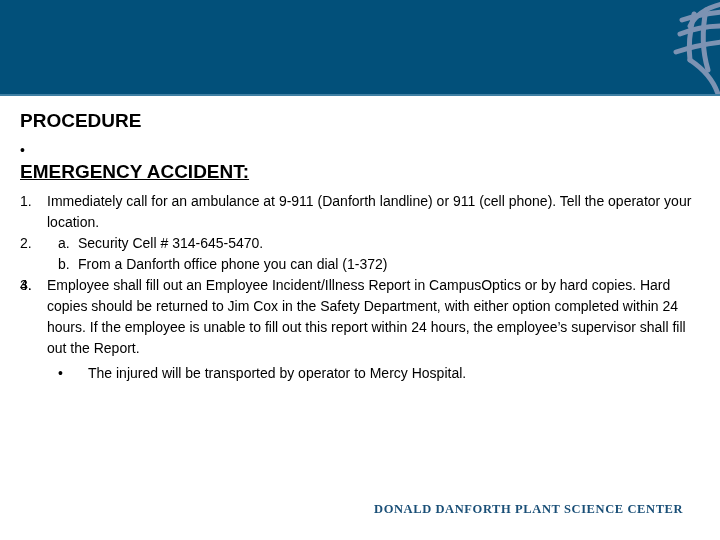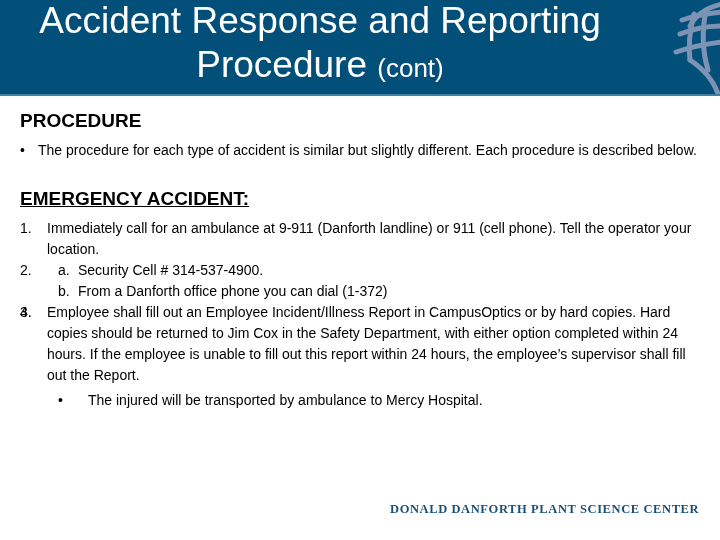--- a/index.html
+++ b/index.html
@@ -17,74 +17,69 @@
   .h1 { font-weight: bold; font-size: 19px; line-height: 26px; margin: 0 0 6px 0; }
   .h1.ul { text-decoration: underline; }
   .bullet { position: relative; padding-left: 18px; margin-bottom: 5px; }
   .bullet .mark { position: absolute; left: 0; top: 0; }
   .num { position: relative; padding-left: 27px; margin: 0; }
   .num .mark { position: absolute; left: 0; top: 0; }
   .sub { position: relative; padding-left: 58px; }
   .sub .mark { position: absolute; left: 38px; top: 0; }
   .dot2 { position: relative; padding-left: 68px; margin-top: 4px; }
   .dot2 .mark { position: absolute; left: 38px; top: 0; }
-  .footer { position: absolute; left: 390px; top: 502px; color: #1a4f77; font-family: "Liberation Serif", "DejaVu Serif", serif;
+  .footer { position: absolute; left: 374px; top: 502px; color: #1a4f77; font-family: "Liberation Serif", "DejaVu Serif", serif;
             font-weight: bold; font-size: 12.5px; letter-spacing: 0.6px; }
 </style>
 </head>
 <body>
 
 <div class="header">
-  <div class="title">
-    <span class="line1">Accident Response and Reporting</span>
-    <span class="line2"><span>Procedure</span> <span class="small">(cont)</span></span>
-  </div>
   <svg class="globe" viewBox="0 0 70 94">
     <g fill="none" stroke="#7d93b3" stroke-width="5" stroke-linecap="round">
       <path d="M72 4 C55 8 45 16 40 26"></path>
       <path d="M72 12 C50 14 38 18 32 20"></path>
       <path d="M72 26 C52 26 40 30 30 34"></path>
       <path d="M72 42 C54 44 38 48 26 52"></path>
       <path d="M44 14 C40 30 38 45 40 60"></path>
       <path d="M56 10 C52 30 52 50 58 70"></path>
       <path d="M40 60 C55 70 64 82 68 94"></path>
     </g>
   </svg>
 </div>
 
 <div class="content">
   <div class="h1">PROCEDURE</div>
   <div class="bullet">
     <span class="mark">•</span>
-    <span>The procedure for each type of accident is similar but slightly different.   Each procedure is described below.</span>
   </div>
 
   <div class="h1 ul" style="margin-top:25px">EMERGENCY ACCIDENT:</div>
 
   <div class="num">
     <span class="mark">1.</span>
     <span>Immediately call for an ambulance at 9-911 (Danforth landline) or 911 (cell phone). Tell the operator your location.</span>
   </div>
   <div class="num">
     <span class="mark">2.</span>
   </div>
   <div class="sub">
     <span class="mark">a.</span>
-    <span>Security Cell # 314-537-4900.</span>
+    <span>Security Cell # 314-645-5470.</span>
   </div>
   <div class="sub">
     <span class="mark">b.</span>
     <span>From a Danforth office phone you can dial (1-372)</span>
   </div>
   <div class="num">
     <span class="mark">3.</span>
   </div>
   <div class="num">
     <span class="mark">4.</span>
     <span>Employee shall fill out an Employee Incident/Illness Report in CampusOptics or by hard copies.  Hard copies should be returned to Jim Cox in the Safety Department, with either option completed within 24 hours.  If the employee is unable to fill out this report within 24 hours, the employee’s supervisor shall fill out the Report.</span>
   </div>
   <div class="dot2">
     <span class="mark">•</span>
-    <span>The injured will be transported by ambulance to Mercy Hospital.</span>
+    <span>The injured will be transported by operator to Mercy Hospital.</span>
   </div>
 </div>
 
 <div class="footer">DONALD DANFORTH PLANT SCIENCE CENTER</div>
 
 </body></html>

